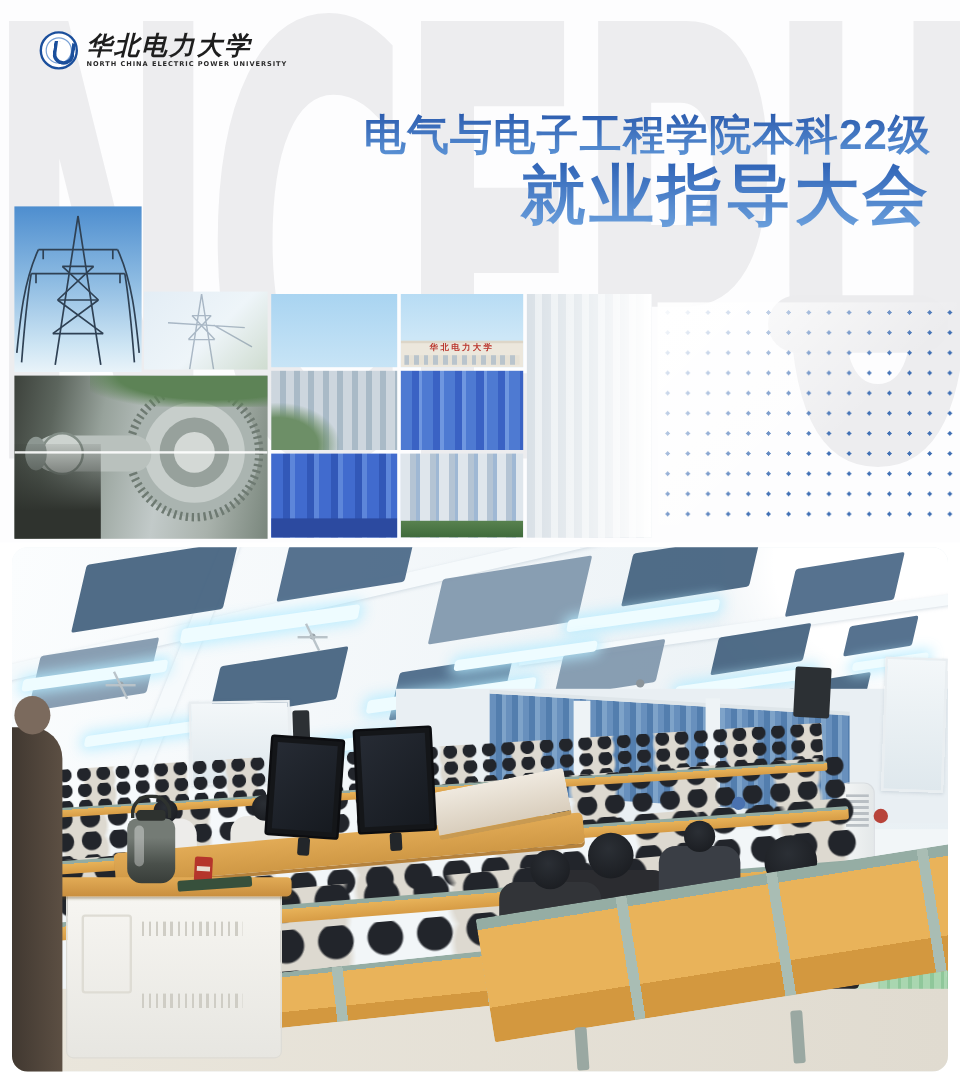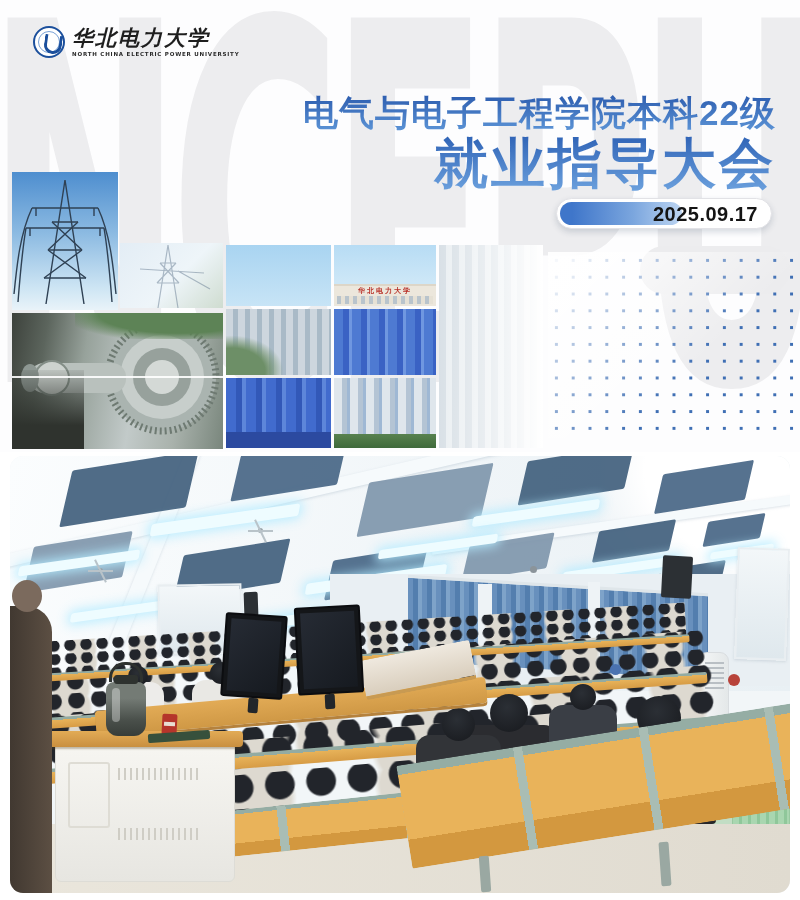--- a/index.html
+++ b/index.html
@@ -159,24 +159,20 @@
         <div class="logo-cn">华北电力大学</div>
         <div class="logo-en">NORTH CHINA ELECTRIC POWER UNIVERSITY</div>
       </div>
     </div>
 
     <div class="titles">
       <div class="t1">电气与电子工程学院本科22级</div>
       <div class="t2">就业指导大会</div>
     </div>
 
-    <div class="date-pill">
-      <span class="pill-fill"></span>
-      <span class="date-text">2025.09.17</span>
-    </div>
 
     <div class="dot-blob"></div>
     <div class="dots"></div>
 
     <div class="cell" id="cell-tower">
       <svg width="106" height="138" viewBox="0 0 106 138">
         <g stroke="#2f4154" stroke-width="1.4" fill="none">
           <path d="M53 8 L34 132 M53 8 L72 132"></path>
           <path d="M40 50 L66 50 M36 78 L70 78 M32 106 L74 106"></path>
           <path d="M40 50 L70 78 M66 50 L36 78 M36 78 L74 106 M70 78 L32 106"></path>

